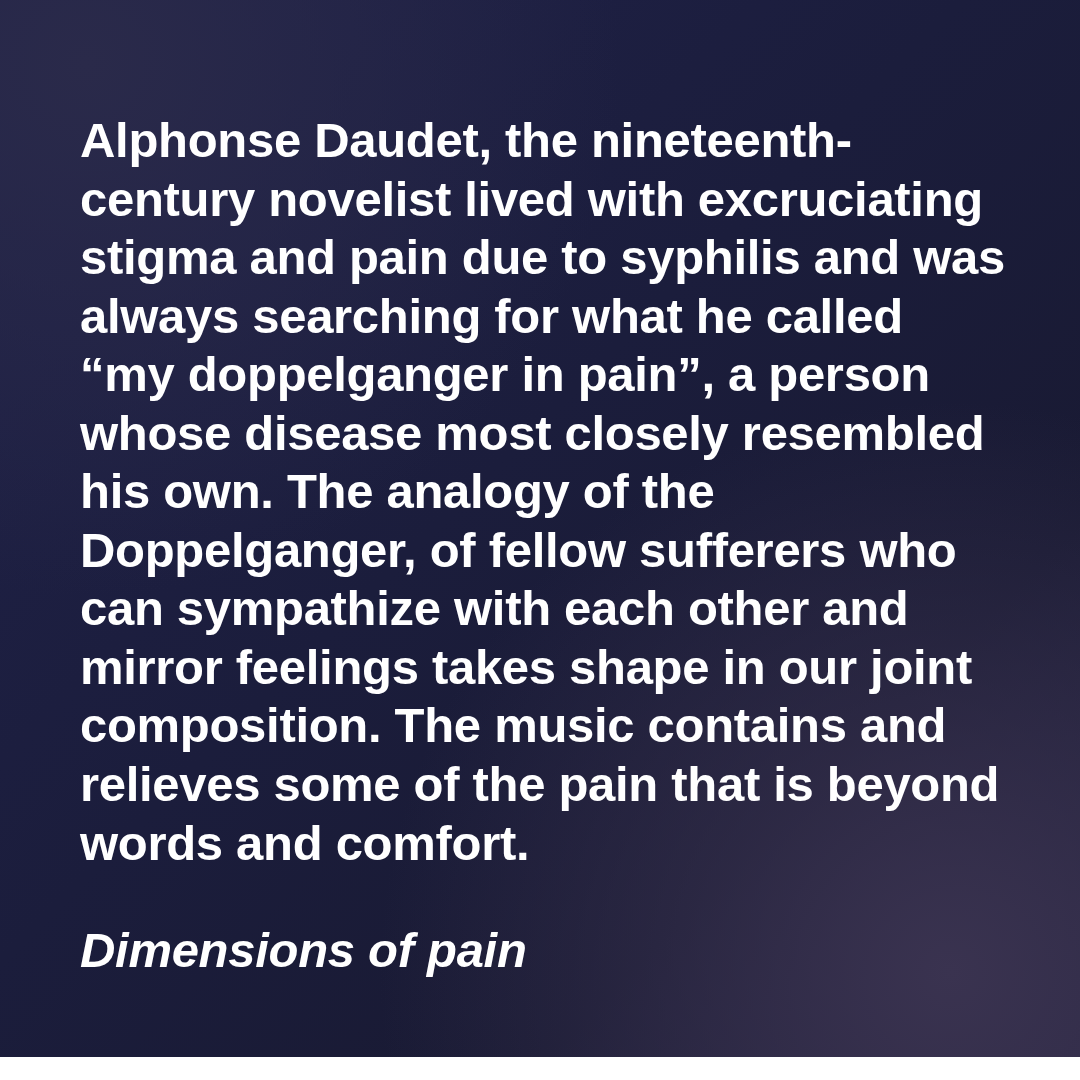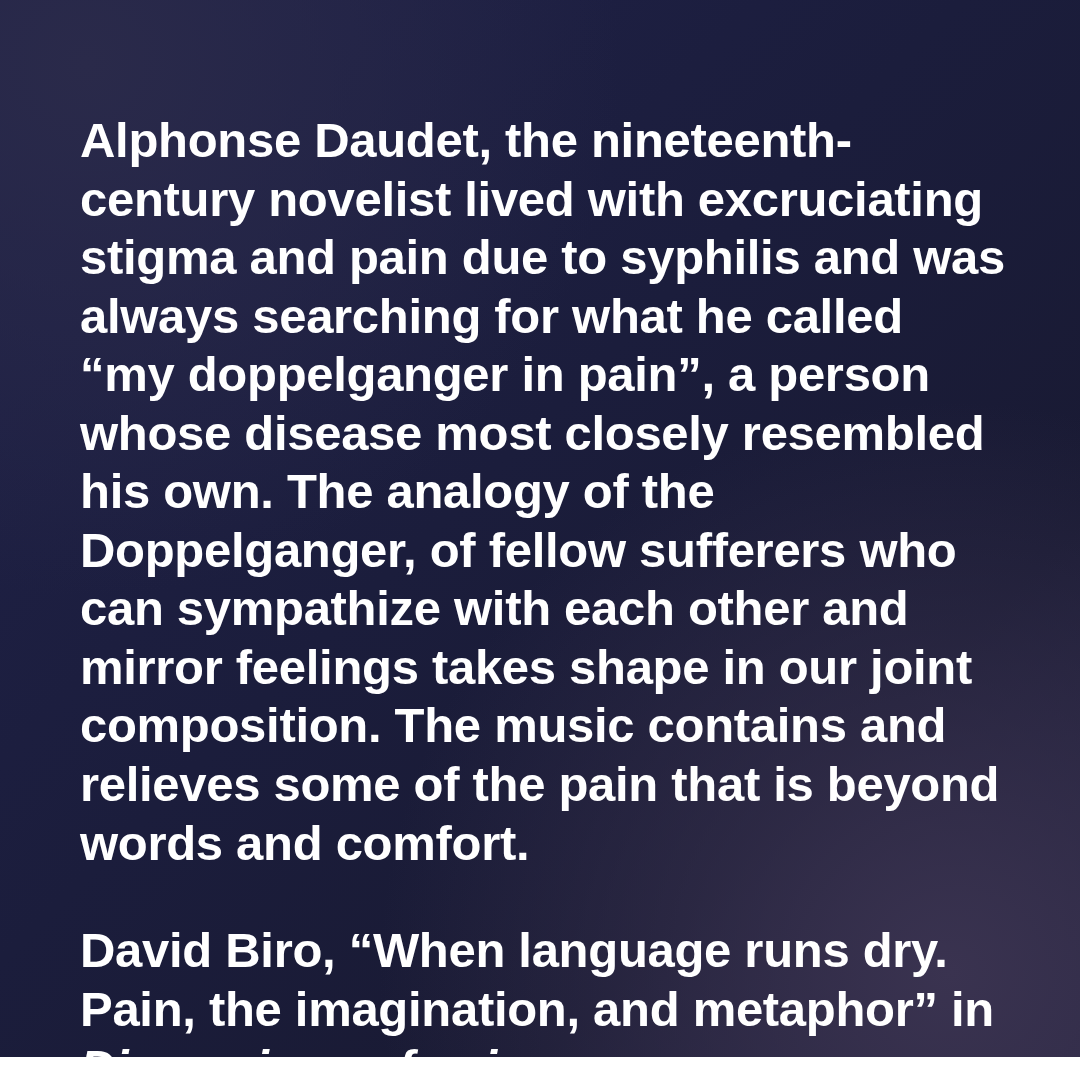--- a/index.html
+++ b/index.html
@@ -55,15 +55,15 @@
     line-height: 1.195;
     letter-spacing: -0.3px;
   }
 </style>
 </head>
 <body>
 
 <div class="slide">
   <div class="content">
     <p class="quote-body">Alphonse Daudet, the nineteenth-century novelist lived with excruciating stigma and pain due to syphilis and was always searching for what he called “my doppelganger in pain”, a person whose disease most closely resembled his own. The analogy of the Doppelganger, of fellow sufferers who can sympathize with each other and mirror feelings takes shape in our joint composition. The music contains and relieves some of the pain that is beyond words and comfort.</p>
-    <p class="attribution"><span>David Biro, “When language runs dry. Pain, the imagination, and metaphor” in</span><span class="source-title">Dimensions of pain</span></p>
+    <p class="attribution"><span class="source-title">Dimensions of pain</span></p>
   </div>
 </div>
 
 </body></html>

